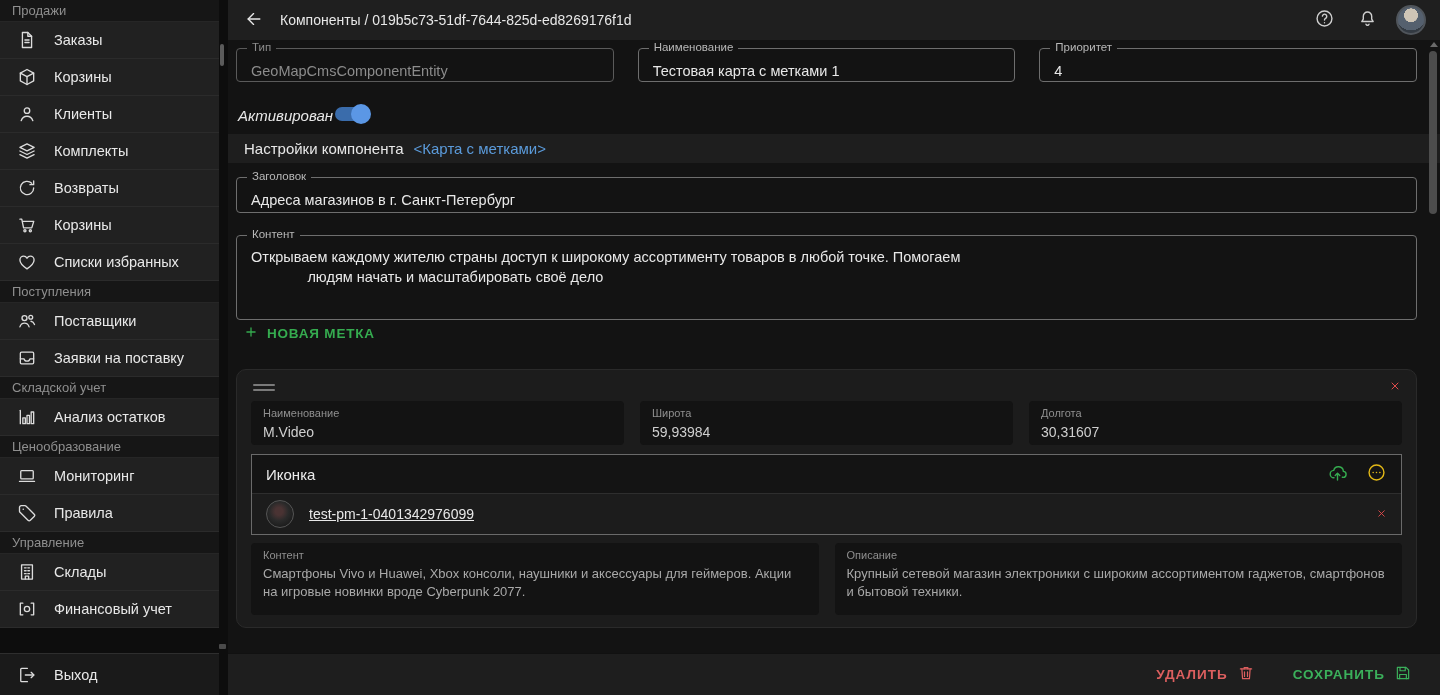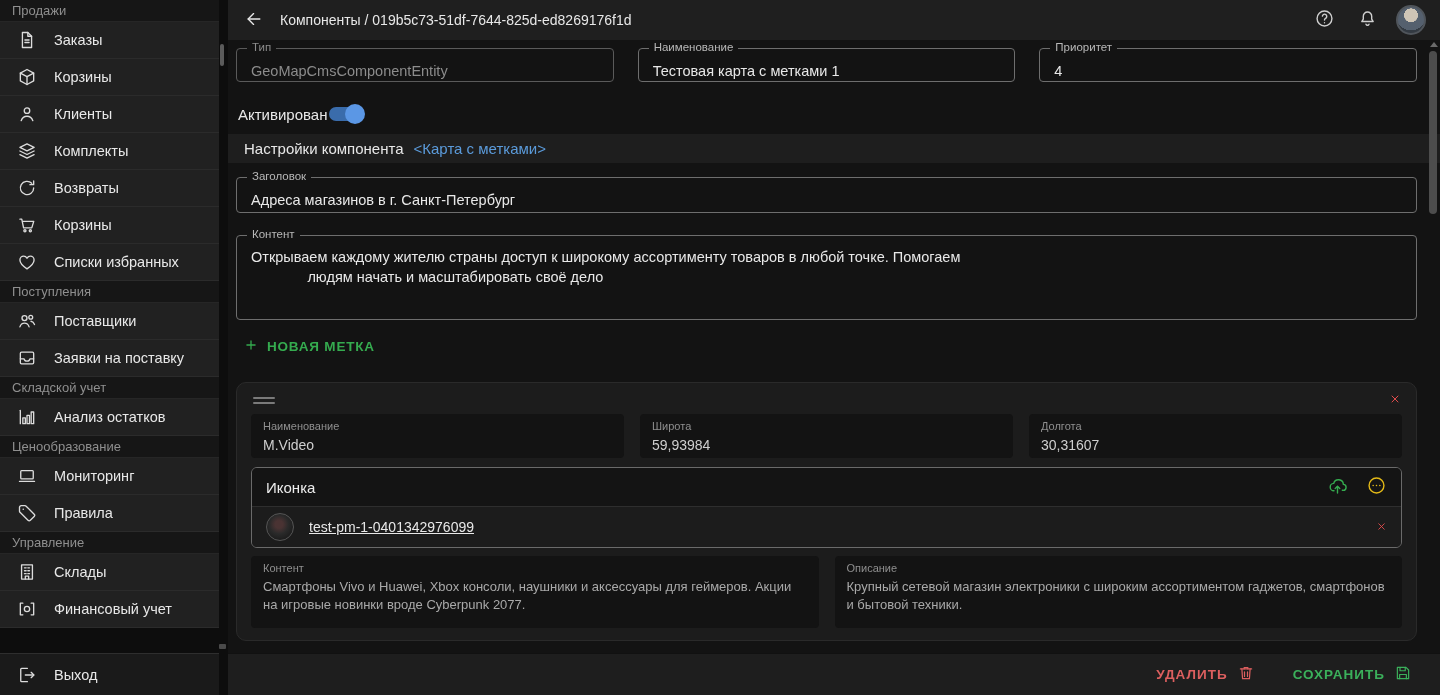--- a/index.html
+++ b/index.html
@@ -47,51 +47,51 @@
   
   .content { flex:1 1 auto; background:#131313; padding:8px 23px 0 8px; position:relative; overflow:hidden; }
   .fields-row { display:flex; gap:24px; }
   .ofield { position:relative; flex:1; border:1px solid #6e6e6e; border-radius:4px; height:34px; }
   .olabel { position:absolute; top:-8px; left:10px; background:#131313; padding:0 5px; font-size:11.5px; color:#b8b8b8; }
   .ovalue { padding:14px 14px 0; font-size:14.5px; color:#e8e8e8; }
   .ofield.disabled { border-color:#5a5a5a; }
   .ofield.disabled .ovalue { color:#8c8c8c; }
   .ofield.disabled .olabel { color:#8c8c8c; }
 
-  .activated-row { margin-top:22px; display:flex; align-items:center; padding-left:2px; }
+  .activated-row { margin-top:22px; display:flex; align-items:flex-end; padding-left:2px;font-style:italic; }
   .activated-label { font-size:15px; }
   .toggle { width:38px; height:20px; position:relative; cursor:pointer; }
   .toggle-track { position:absolute; left:2px; right:2px; top:3px; height:14px; border-radius:7px; background:#3a6cab; }
   .toggle-knob { position:absolute; right:0; top:0; width:20px; height:20px; border-radius:50%; background:#5b97e5; }
 
   .section-bar { margin:10px -23px 0 -8px; background:#1e1e1e; padding:6px 16px; display:flex; align-items:center; gap:10px; }
   .section-title { font-size:15px; color:#e8e8e8; }
   .section-link { font-size:15px; color:#5b9bdb; cursor:pointer; }
 
   .title-field { margin-top:14px; height:36px; }
   .content-field { margin-top:22px; height:85px; }
   .content-field .ovalue { white-space:pre-wrap; padding-top:11px; line-height:1.4; }
 
-  .new-marker-btn { margin-top:13px; display:inline-flex; align-items:center; gap:9px; color:#35ab4f;
+  .new-marker-btn { display:inline-flex; align-items:center; gap:9px; color:#35ab4f;
     font-size:13.5px; font-weight:bold; letter-spacing:0.8px; background:none; border:none; padding:5px 8px; cursor:pointer; }
   .new-marker-btn svg { width:14px; height:14px; }
 
   .marker-card { margin-top:22px; background:#1c1c1c; border:1px solid #2a2a2a; border-radius:10px;
     padding:8px 14px 12px; position:relative; }
   .drag-handle { width:24px; padding:3px 0 4px 2px; cursor:grab; }
   .drag-handle .bar { width:22px; height:2px; background:#7a7a7a; border-radius:1px; margin:3px 0; }
   .card-close { position:absolute; top:9px; right:13px; color:#e14b4b; background:none; border:none; cursor:pointer; width:16px; height:16px; padding:0; }
   .card-close svg { width:12px; height:12px; stroke-width:2; }
 
   .mfields-row { display:flex; gap:16px; margin-top:3px; }
   .ffield { flex:1; background:#131313; border-radius:4px; height:44px; padding:6px 12px; }
   .flabel { font-size:11px; color:#8f8f8f; }
   .fvalue { font-size:14px; color:#cfcfcf; margin-top:5px; }
 
-  .icon-panel { margin-top:9px; border:1px solid #6a6a6a; border-radius:6px; overflow:hidden; }
+  .icon-panel { margin-top:9px; border:1px solid #6a6a6a; border-radius:0; overflow:hidden; }
   .icon-panel-header { display:flex; align-items:center; padding:7px 14px; background:#141414; border-bottom:1px solid #2e2e2e; }
   .icon-panel-title { font-size:15px; color:#ececec; }
   .icon-actions { margin-left:auto; display:flex; align-items:center; gap:18px; }
   .upload-btn, .more-btn { background:none; border:none; cursor:pointer; padding:0; display:flex; }
   .upload-btn { color:#35ab4f; } .more-btn { color:#e3b917; }
   .upload-btn svg, .more-btn svg { width:21px; height:21px; }
   .file-row { display:flex; align-items:center; padding:6px 14px; background:#1c1c1c;text-decoration:underline; }
   .file-thumb { width:28px; height:28px; border-radius:50%; border:1px solid #555;
     background: radial-gradient(circle at 46% 40%, #4a3333 0 18%, #2a2a2a 45%, #1b1b1b 78%); }
   .file-name { margin-left:15px; font-size:14px; color:#e8e8e8; }

